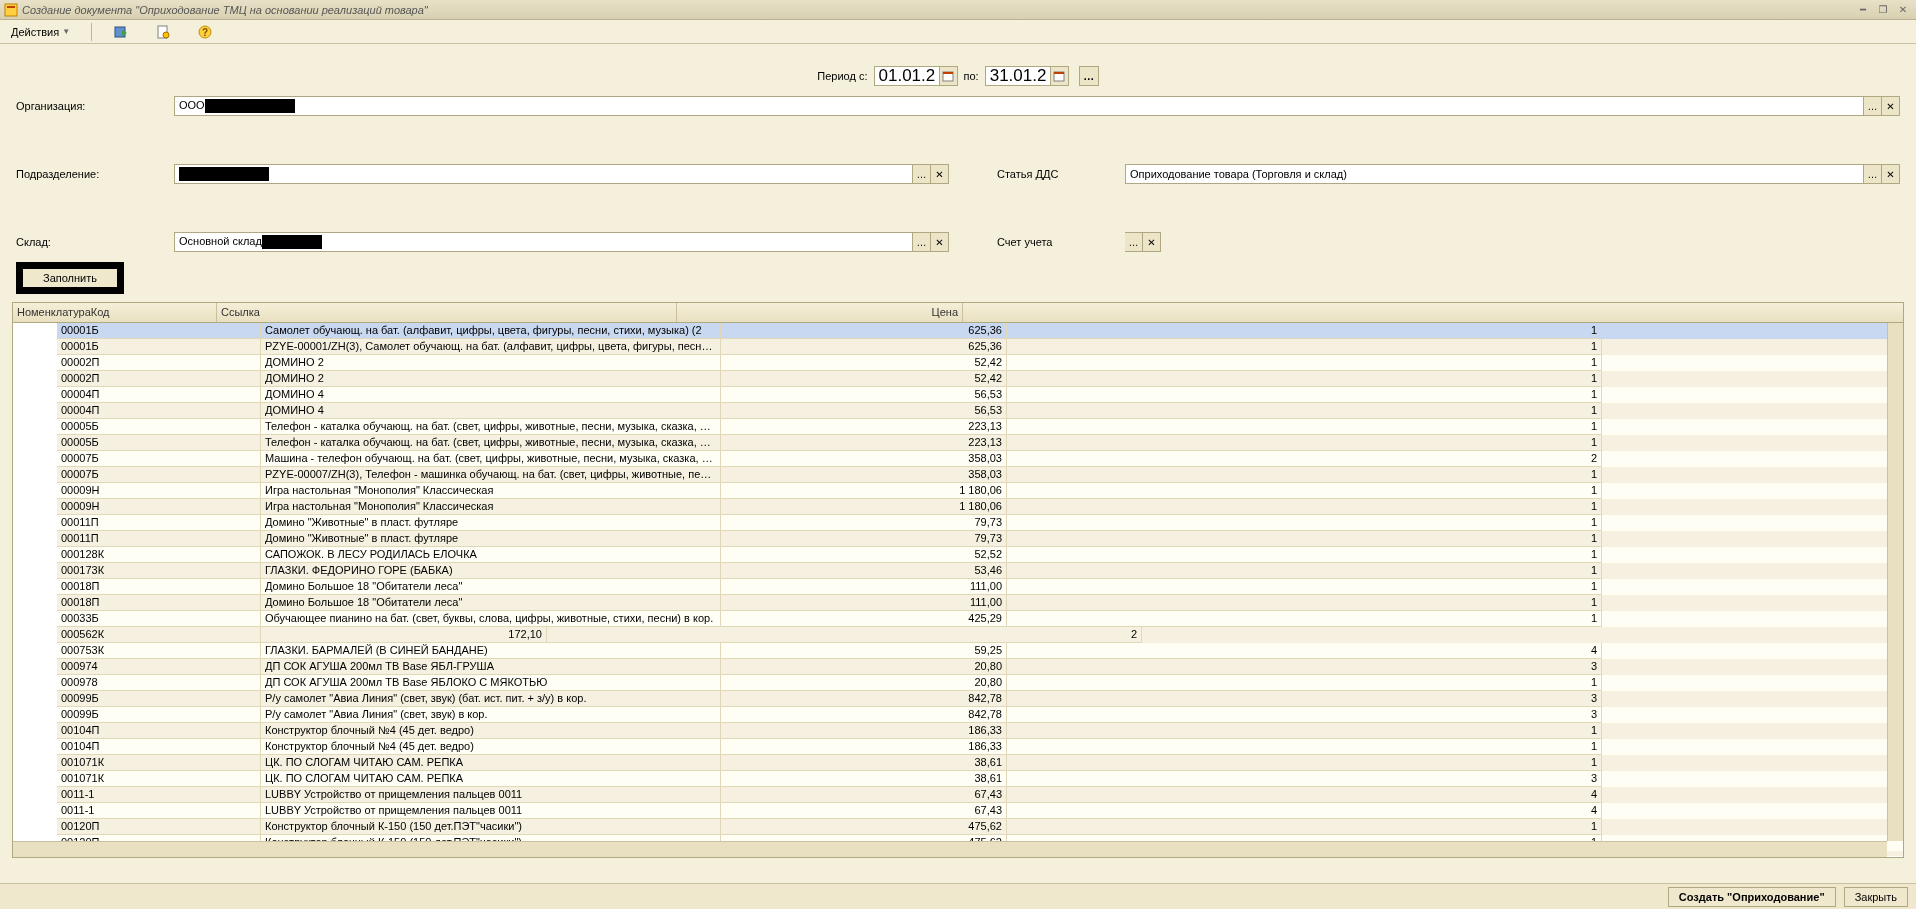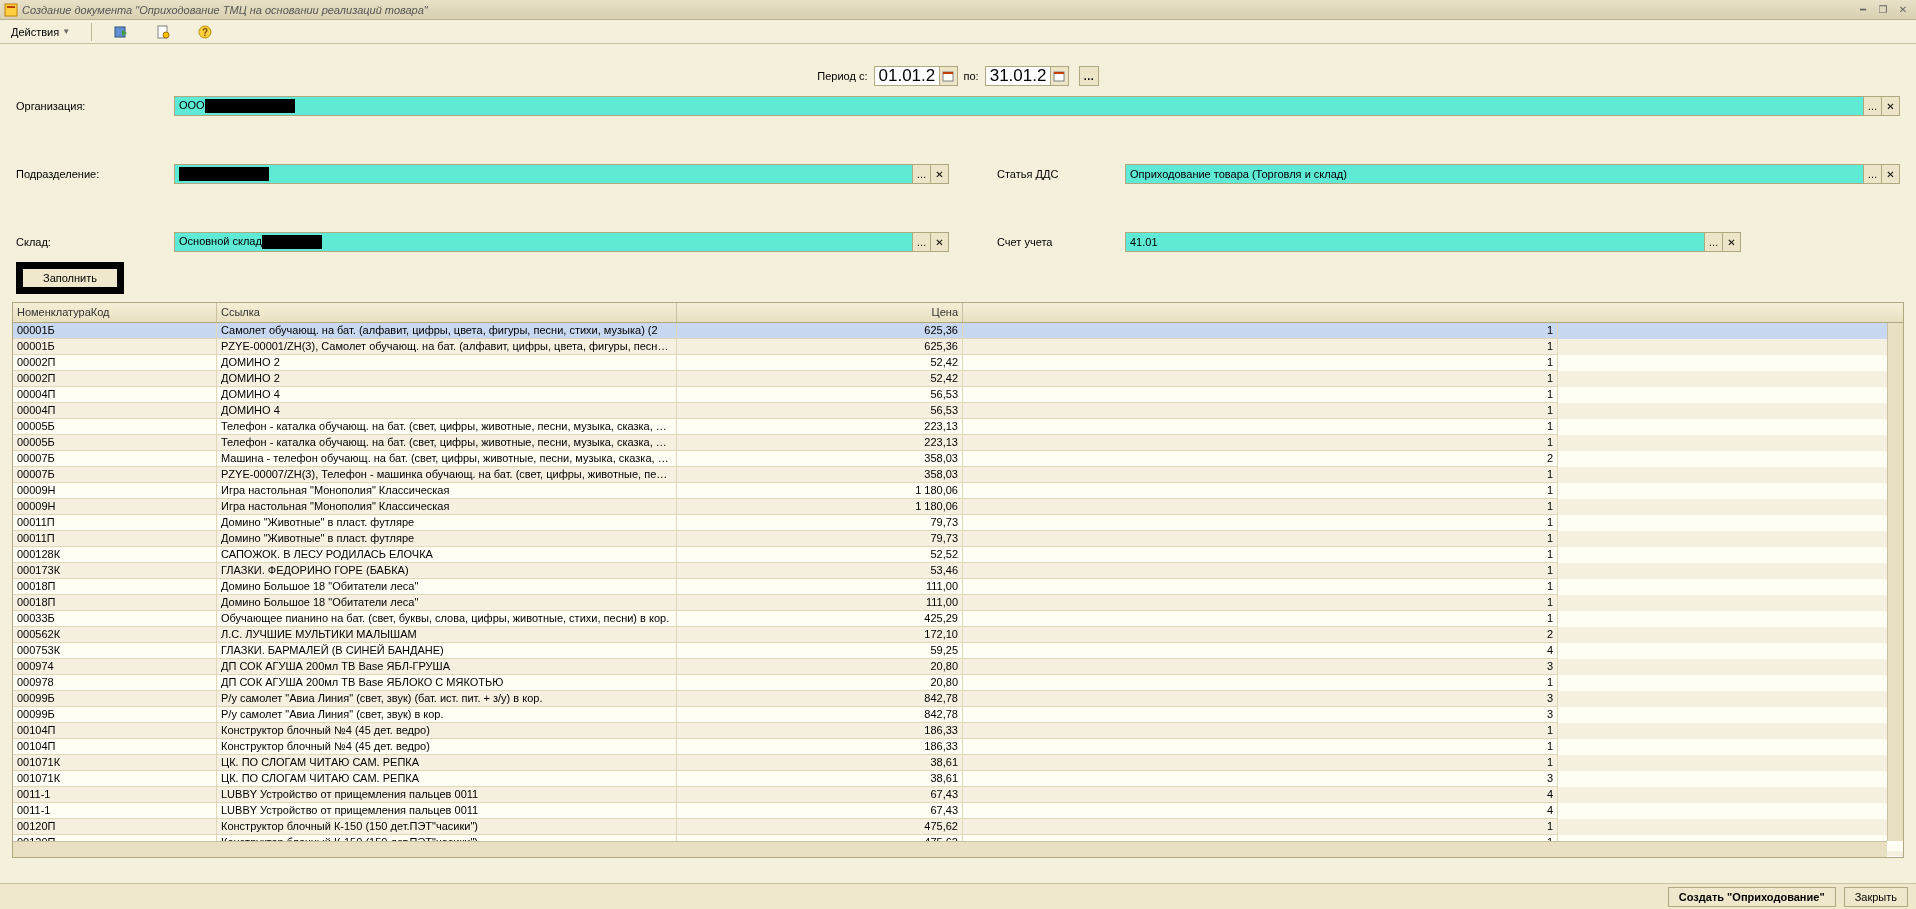--- a/index.html
+++ b/index.html
@@ -90,21 +90,21 @@
     align-items: center;
     gap: 48px;
   }
   .field-wrap {
     display: flex;
     align-items: center;
   }
   .field-input {
     flex: 1;
     border: 1px solid #b0a880;
-    background: #5eead4;
+    background: #ffffff;
     height: 20px;
     padding: 2px 4px;
     font-size: 11px;
   }
   .field-dots-btn, .field-x-btn {
     height: 20px; width: 18px;
     border: 1px solid #b0a880;
     border-left: none;
     background: #ede5c8;
     display: flex; align-items: center; justify-content: center;
@@ -149,20 +149,21 @@
   }
   .col-code { width: 204px; }
   .col-link { width: 460px; }
   .col-price { width: 286px; text-align: right; }
   .col-qty { width: 595px; text-align: left; }
   .tbody { overflow-y: auto; height: 533px; }
   .tr {
     display: flex;
     height: 16px;
     font-size: 11px;
+    margin-left: 44px;
   }
   .tr:nth-child(odd) { background: #fffef5; }
   .tr:nth-child(even) { background: #f5f0e0; }
   .tr.selected { background: #c8d8f0; }
   .td {
     border-right: 1px solid #e0d8b8;
     border-bottom: 1px solid #e0d8b8;
     padding: 1px 4px;
     overflow: hidden;
     white-space: nowrap;
@@ -312,21 +313,20 @@
     <span class="lbl">Склад:</span>
     <div class="field-wrap">
       <span class="field-input">
         <span>Основной склад</span><span class="blackbox" style="width:60px;"></span>
       </span>
       <span class="field-dots-btn">…</span>
       <span class="field-x-btn">✕</span>
     </div>
     <span class="lbl">Счет учета</span>
     <div class="field-wrap">
-      <input class="field-input" style="max-width: 580px;" value="41.01">
       <span class="field-dots-btn">…</span>
       <span class="field-x-btn">✕</span>
     </div>
   </div>
 
   <button class="fill-btn">Заполнить</button>
 
   
   <div class="table-container">
     <div class="thead">
@@ -444,21 +444,20 @@
           <div class="td col-qty num">1</div>
         </div>
         <div class="tr">
           <div class="td col-code">00033Б</div>
           <div class="td col-link">Обучающее пианино на бат. (свет, буквы, слова, цифры, животные, стихи, песни) в кор.</div>
           <div class="td col-price num">425,29</div>
           <div class="td col-qty num">1</div>
         </div>
         <div class="tr">
           <div class="td col-code">000562К</div>
-          <div class="td col-link">Л.С. ЛУЧШИЕ МУЛЬТИКИ МАЛЫШАМ</div>
           <div class="td col-price num">172,10</div>
           <div class="td col-qty num">2</div>
         </div>
         <div class="tr">
           <div class="td col-code">000753К</div>
           <div class="td col-link">ГЛАЗКИ. БАРМАЛЕЙ (В СИНЕЙ БАНДАНЕ)</div>
           <div class="td col-price num">59,25</div>
           <div class="td col-qty num">4</div>
         </div>
         <div class="tr">

